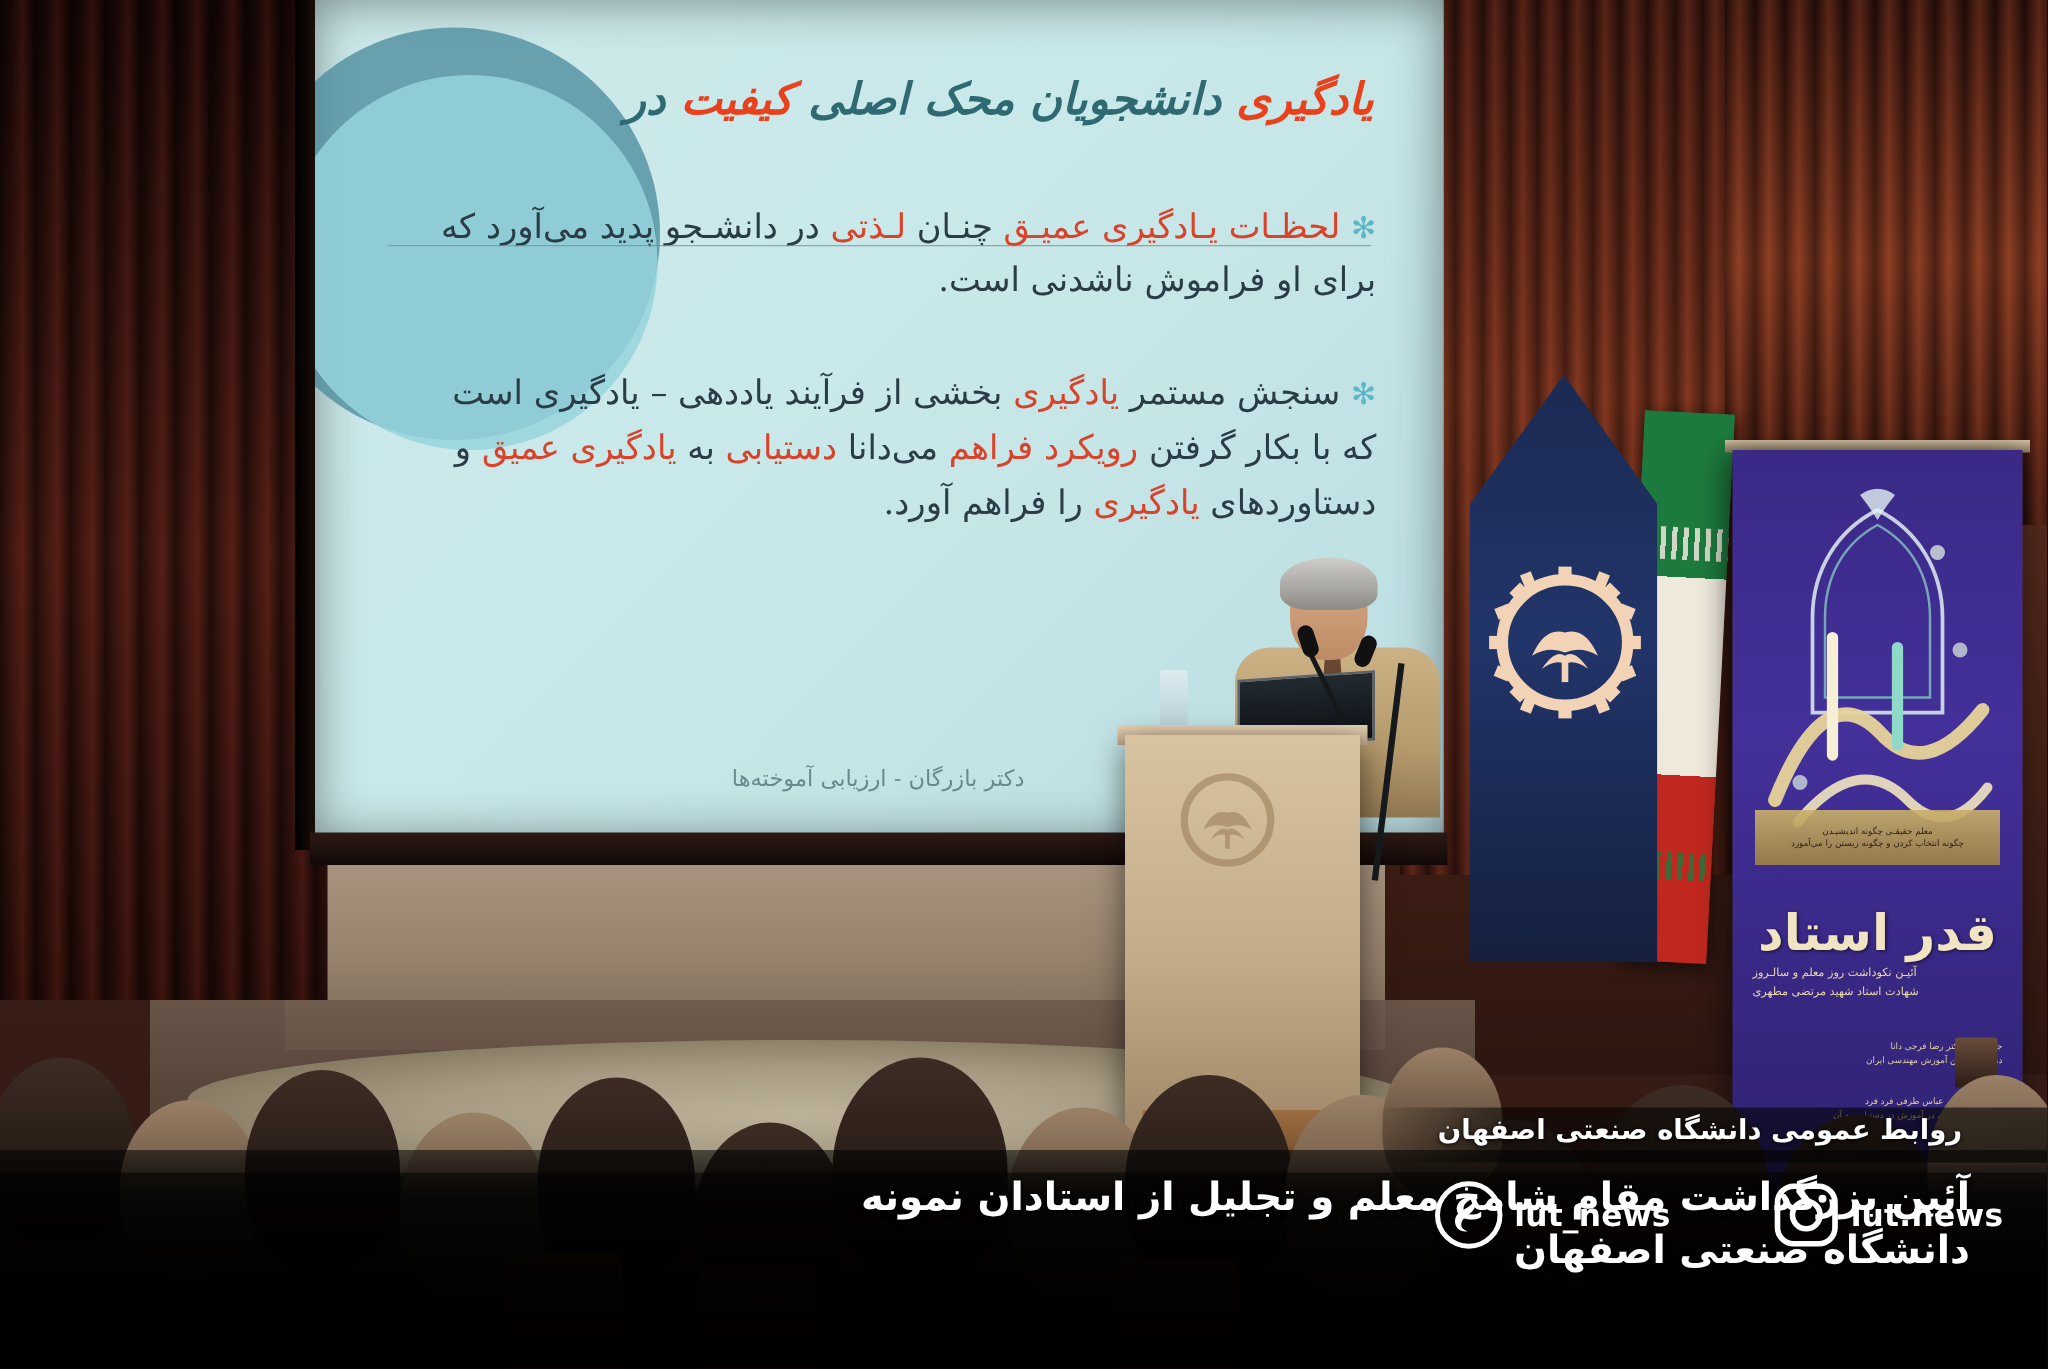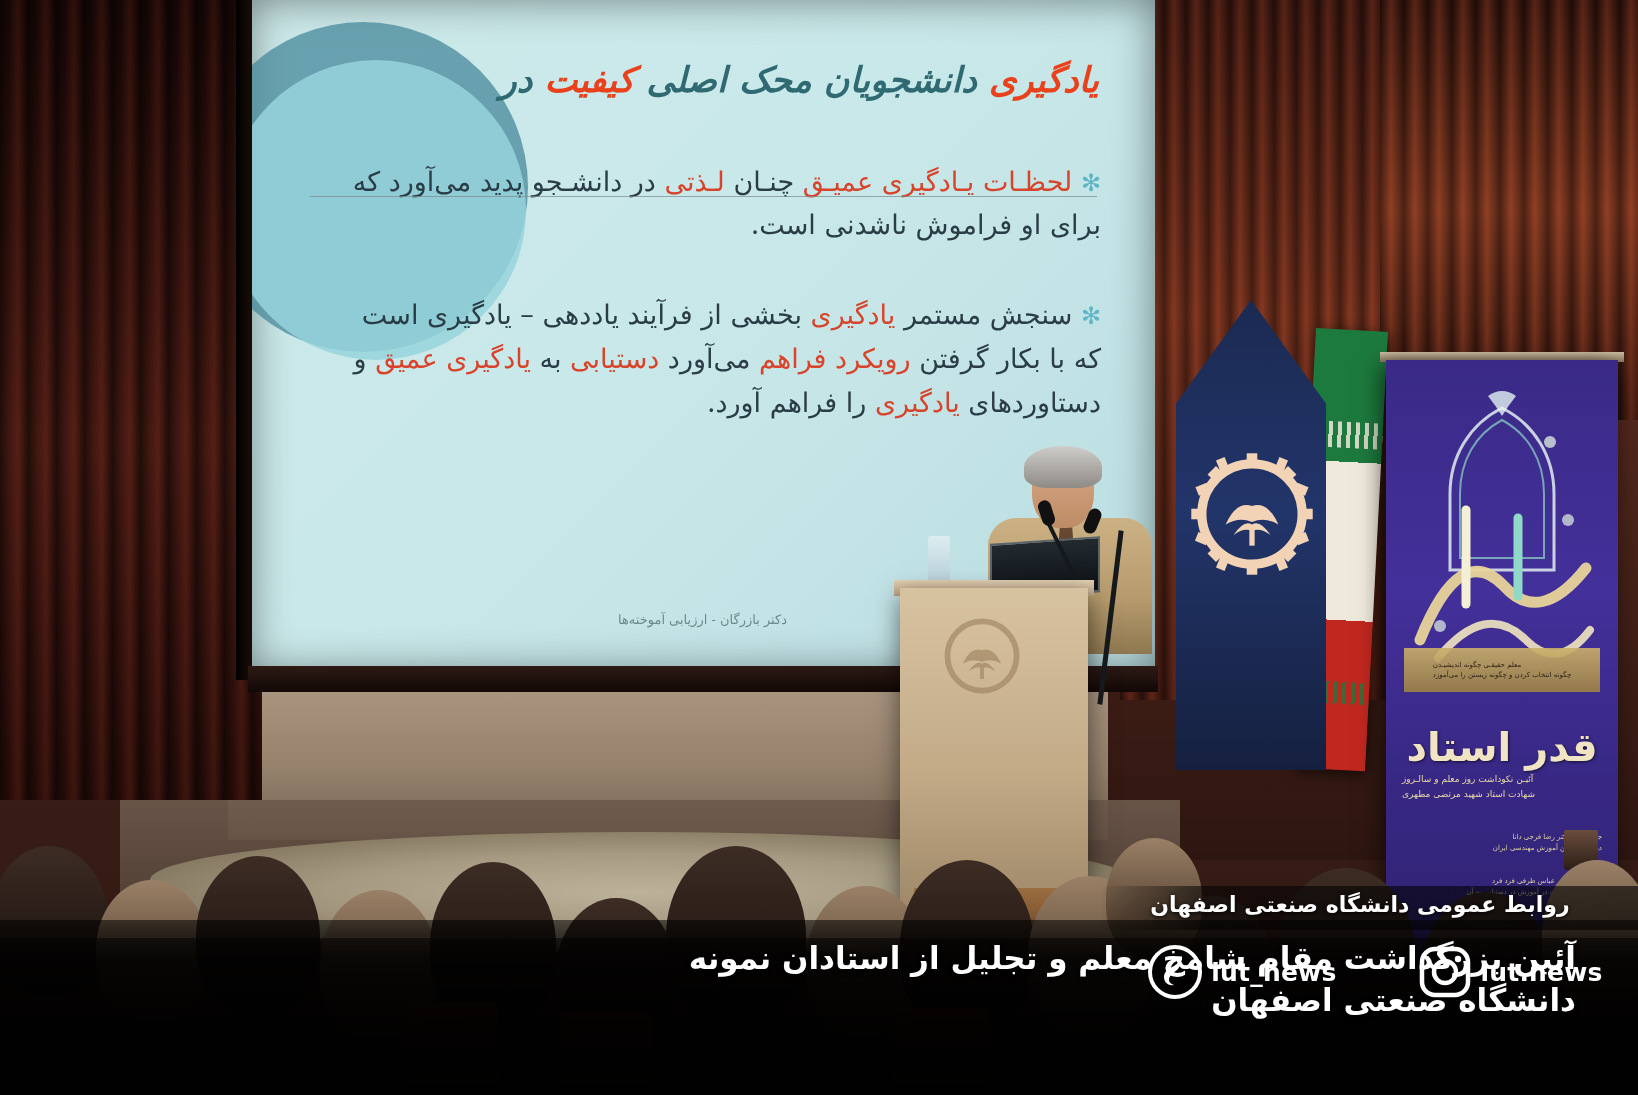--- a/index.html
+++ b/index.html
@@ -68,21 +68,21 @@
   .bullet{
     margin:0 10px 0 56px;color:#2a3d47;font-size:27px;line-height:1.62;
     font-family:"DejaVu Serif","Liberation Serif",serif;
   }
   .b1{margin-top:54px;}
   .b2{margin-top:46px;}
   .bullet .hl{color:#d8432a;}
   .star{color:#5fb7c6;font-size:24px;}
   .attrib{
     position:absolute;right:0;left:0;top:612px;text-align:center;
-    color:#5b7a80;font-size:13px;opacity:.85;
+    color:#5b7a80;font-size:18px;opacity:.85;
     font-family:"DejaVu Serif","Liberation Serif",serif;
   }
 
   
   .flag-iran{position:absolute;left:1316px;top:330px;width:72px;height:440px;
     transform:rotate(3deg);transform-origin:top center;
     background:linear-gradient(180deg,#1d7a3e 0%,#1d7a3e 30%,#efe9dc 30%,#efe9dc 66%,#c0281f 66%,#c0281f 100%);
     box-shadow:2px 4px 14px rgba(0,0,0,.6);}
   .flag-iran .kufic{position:absolute;top:92px;left:0;right:0;height:26px;
     background:repeating-linear-gradient(90deg,#efe9dc 0 4px,transparent 4px 9px);opacity:.85;}
@@ -97,21 +97,21 @@
 
   
   .banner{position:absolute;left:1386px;top:360px;width:232px;height:600px;
     background:linear-gradient(180deg,#3a2a86 0%,#43309a 38%,#2e2170 100%);
     box-shadow:-4px 4px 22px rgba(0,0,0,.6);overflow:hidden;}
   .banner-rod{position:absolute;left:1380px;top:352px;width:244px;height:10px;
     background:linear-gradient(180deg,#cfc0a4,#8a7a60);}
   .banner-art{position:absolute;left:14px;top:30px;width:204px;height:290px;}
   .banner-strip{position:absolute;left:18px;top:288px;width:196px;height:44px;
     background:linear-gradient(180deg,#cbb06a,#9d8244);opacity:.9;
-    display:flex;align-items:center;justify-content:center;text-align:left;
+    display:flex;align-items:center;justify-content:center;text-align:center;
     direction:rtl;color:#2a1f08;font-size:7px;line-height:1.5;padding:2px 4px;box-sizing:border-box;}
   .banner-title{position:absolute;left:0;right:0;top:352px;text-align:center;
     color:#f0e4c2;font-size:40px;font-weight:bold;direction:rtl;
     text-shadow:1px 1px 3px rgba(0,0,0,.6);margin-top:12px;}
   .banner-sub{position:absolute;left:16px;right:16px;top:412px;text-align:left;
     color:#e8d9a8;font-size:9px;line-height:1.7;direction:rtl;}
   .banner-person{position:absolute;left:16px;right:16px;direction:rtl;
     color:#e0d2a0;font-size:7px;line-height:1.6;text-align:right;}
   .bp1{top:472px;} .bp2{top:516px;}
   .banner-photo{position:absolute;width:34px;height:40px;border-radius:2px;
@@ -204,21 +204,21 @@
       <div class="slide-title">
         <span class="hl">یادگیری</span><span> دانشجویان محک اصلی </span><span class="hl">کیفیت</span><span> در</span>
       </div>
       <div class="rule"></div>
 
       <div class="bullet b1">
         <span class="star">✻</span><span class="hl"> لحظـات یـادگیری عمیـق</span><span> چنـان </span><span class="hl">لـذتی</span><span> در دانشـجو پدید می‌آورد که برای او فراموش ناشدنی است.</span>
       </div>
 
       <div class="bullet b2">
-        <span class="star">✻</span><span> سنجش مستمر </span><span class="hl">یادگیری</span><span> بخشی از فرآیند یاددهی – یادگیری است که با بکار گرفتن </span><span class="hl">رویکرد فراهم</span><span> می‌آورد </span><span class="hl">دستیابی</span><span> به </span><span class="hl">یادگیری عمیق</span><span> و دستاوردهای </span><span class="hl">یادگیری</span><span> را فراهم آورد.</span>
+        <span class="star">✻</span><span> سنجش مستمر </span><span class="hl">یادگیری</span><span> بخشی از فرآیند یاددهی – یادگیری است که با بکار گرفتن </span><span class="hl">رویکرد فراهم</span><span> می‌دانا </span><span class="hl">دستیابی</span><span> به </span><span class="hl">یادگیری عمیق</span><span> و دستاوردهای </span><span class="hl">یادگیری</span><span> را فراهم آورد.</span>
       </div>
 
       <div class="attrib">دکتر بازرگان - ارزیابی آموخته‌ها</div>
     </div>
   </div>
   <div class="screen-frame"></div>
   <div class="screen-bottom"></div>
 
   <div class="flag-iran">
     <div class="kufic"></div>

